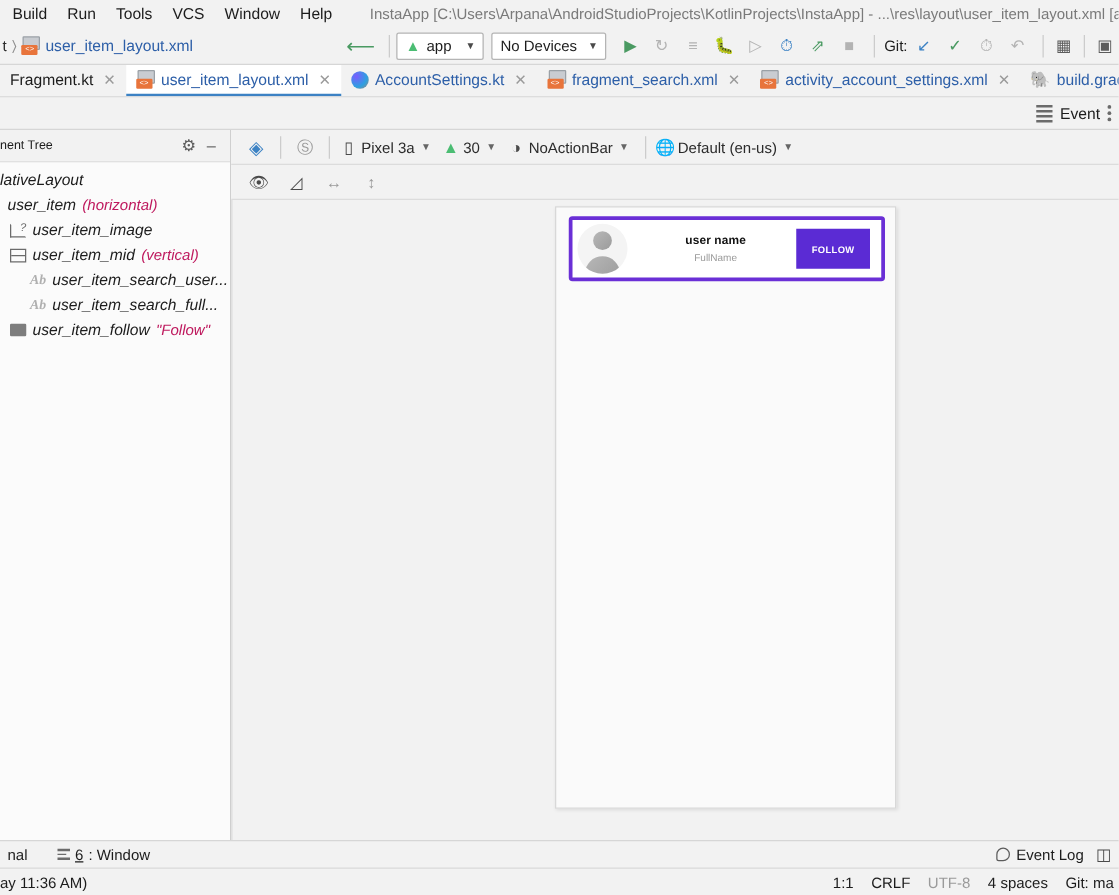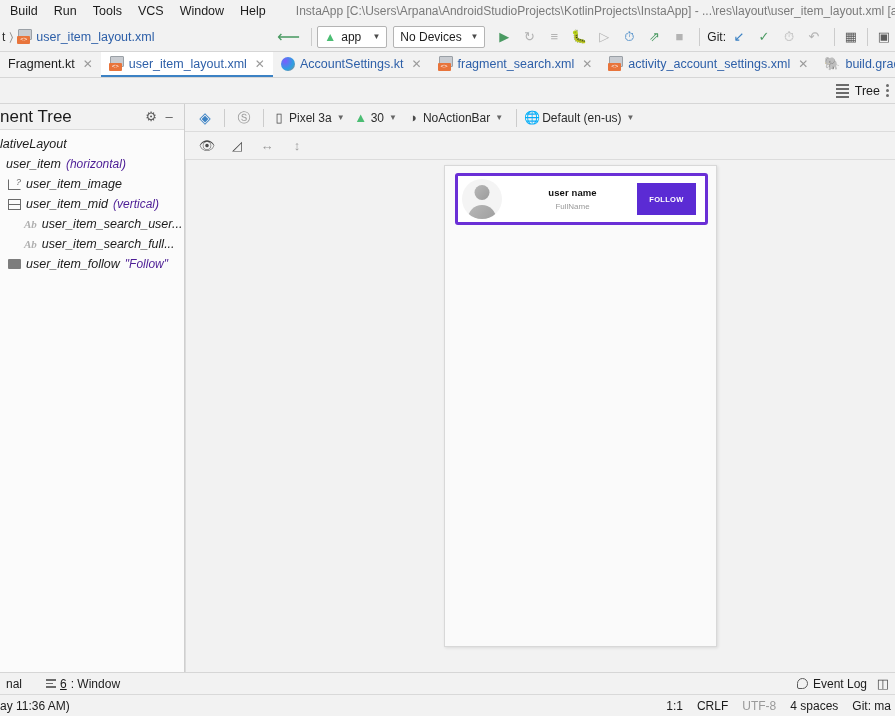--- a/index.html
+++ b/index.html
@@ -105,28 +105,28 @@
 
   
   .ctree {
     width: 185px; flex: 0 0 185px; display: flex; flex-direction: column;
     background: #f7f7f7; border-right: 1px solid #cfcfcf;
   }
   .ctree-head {
     height: 26px; flex: 0 0 26px; display: flex; align-items: center;
     padding: 0 6px 0 0; background: #f2f2f2; border-bottom: 1px solid #dcdcdc;
   }
-  .ctree-title { font-size: 17px; color: #1c1c1c; flex: 1 1 auto; padding-left: 0px; }
+  .ctree-title { font-size: 10px; color: #1c1c1c; flex: 1 1 auto; padding-left: 0px; }
   .ctree-head .hico { width: 18px; text-align:center; color:#5c5c5c; font-size: 13px; }
   .ctree-body { flex: 1 1 auto; background: #fbfbfb; padding-top: 4px; overflow: hidden; }
   .trow {
     height: 20px; display: flex; align-items: center; gap: 5px;
     font-size: 12.5px; color: #1c1c1c; white-space: nowrap; cursor: default; font-style: italic;
   }
-  .trow .sub { color: #4c1d95; font-size: 12px; }
+  .trow .sub { color: #be185d; font-size: 12px; }
   .ind0 { padding-left: 0px; }
   .ind1 { padding-left: 6px; }
   .ind2 { padding-left: 8px; }
   .ind3 { padding-left: 24px; }
 
   .ic-ab { color: #b0b0b0; font-size: 11px; font-weight: bold; font-family:"Liberation Serif", serif; }
   .ic-img {
     width: 13px; height: 11px; border: 1.4px solid #6b6b6b; border-top-color: transparent;
     border-right-color: transparent; position: relative; display:inline-block;
   }
@@ -310,21 +310,21 @@
     </div>
   </div>
 
   <div class="modebar">
     <span class="hamb">
         <i></i>
         <i></i>
         <i></i>
         <i></i>
       </span>
-    <span class="mode-lbl">Tree</span>
+    <span class="mode-lbl">Event</span>
     <span class="dots3">
         <i></i>
         <i></i>
         <i></i>
       </span>
   </div>
 
   <div class="body">
 
     <div class="ctree">

